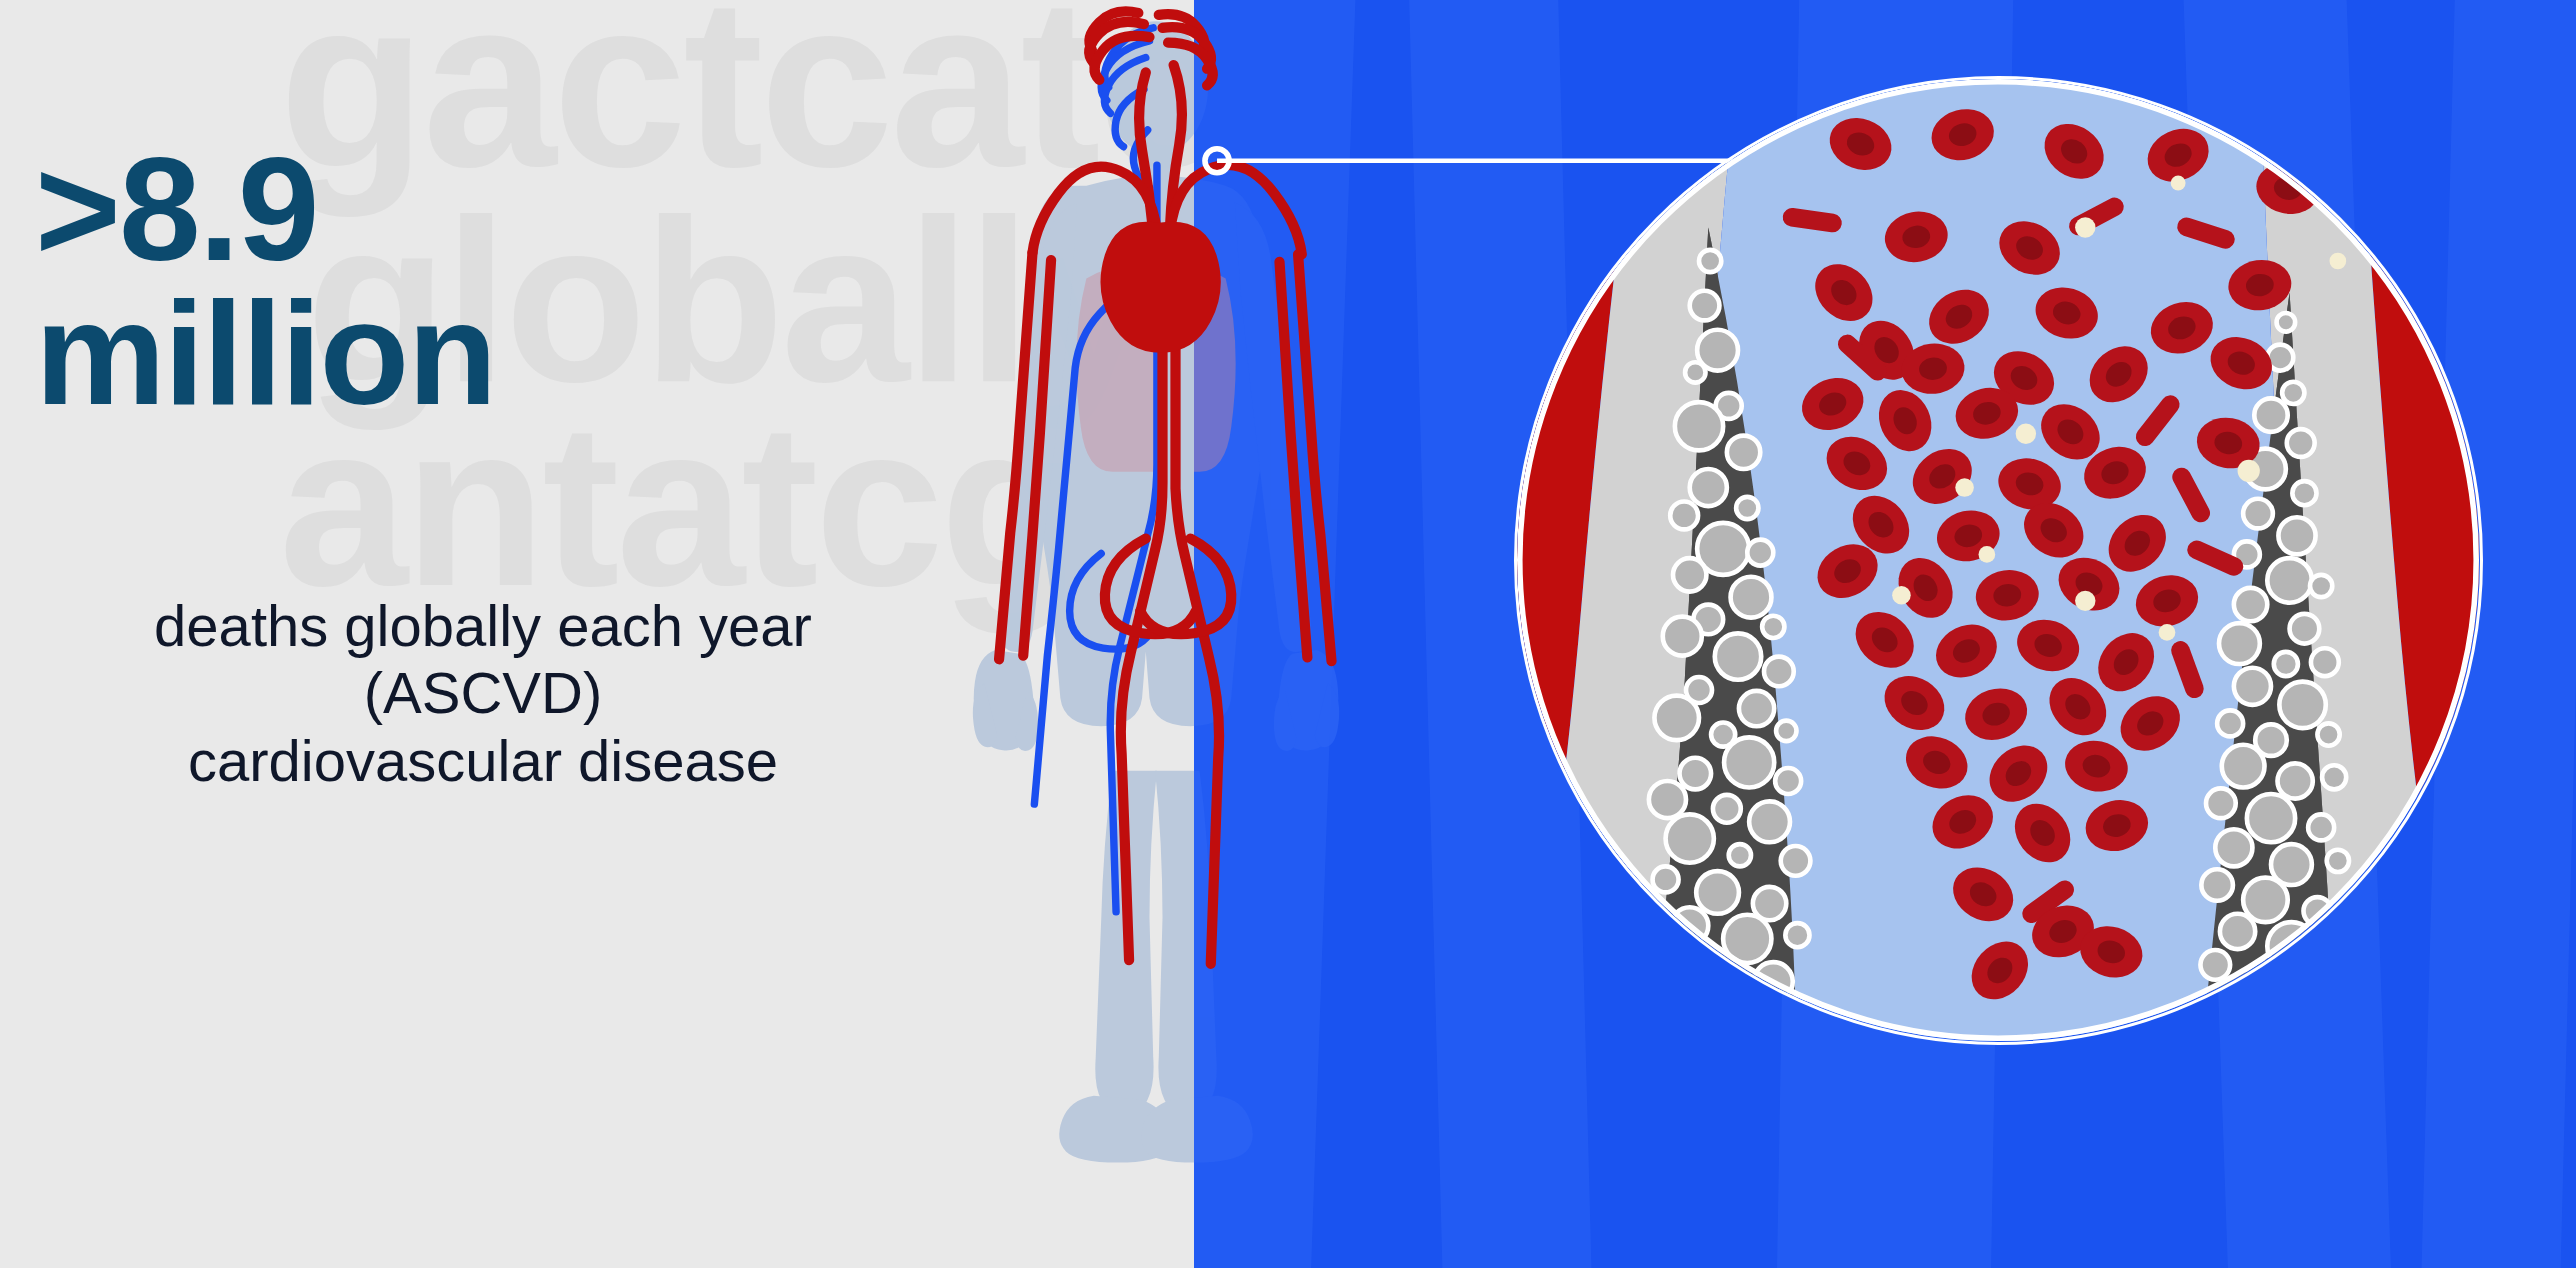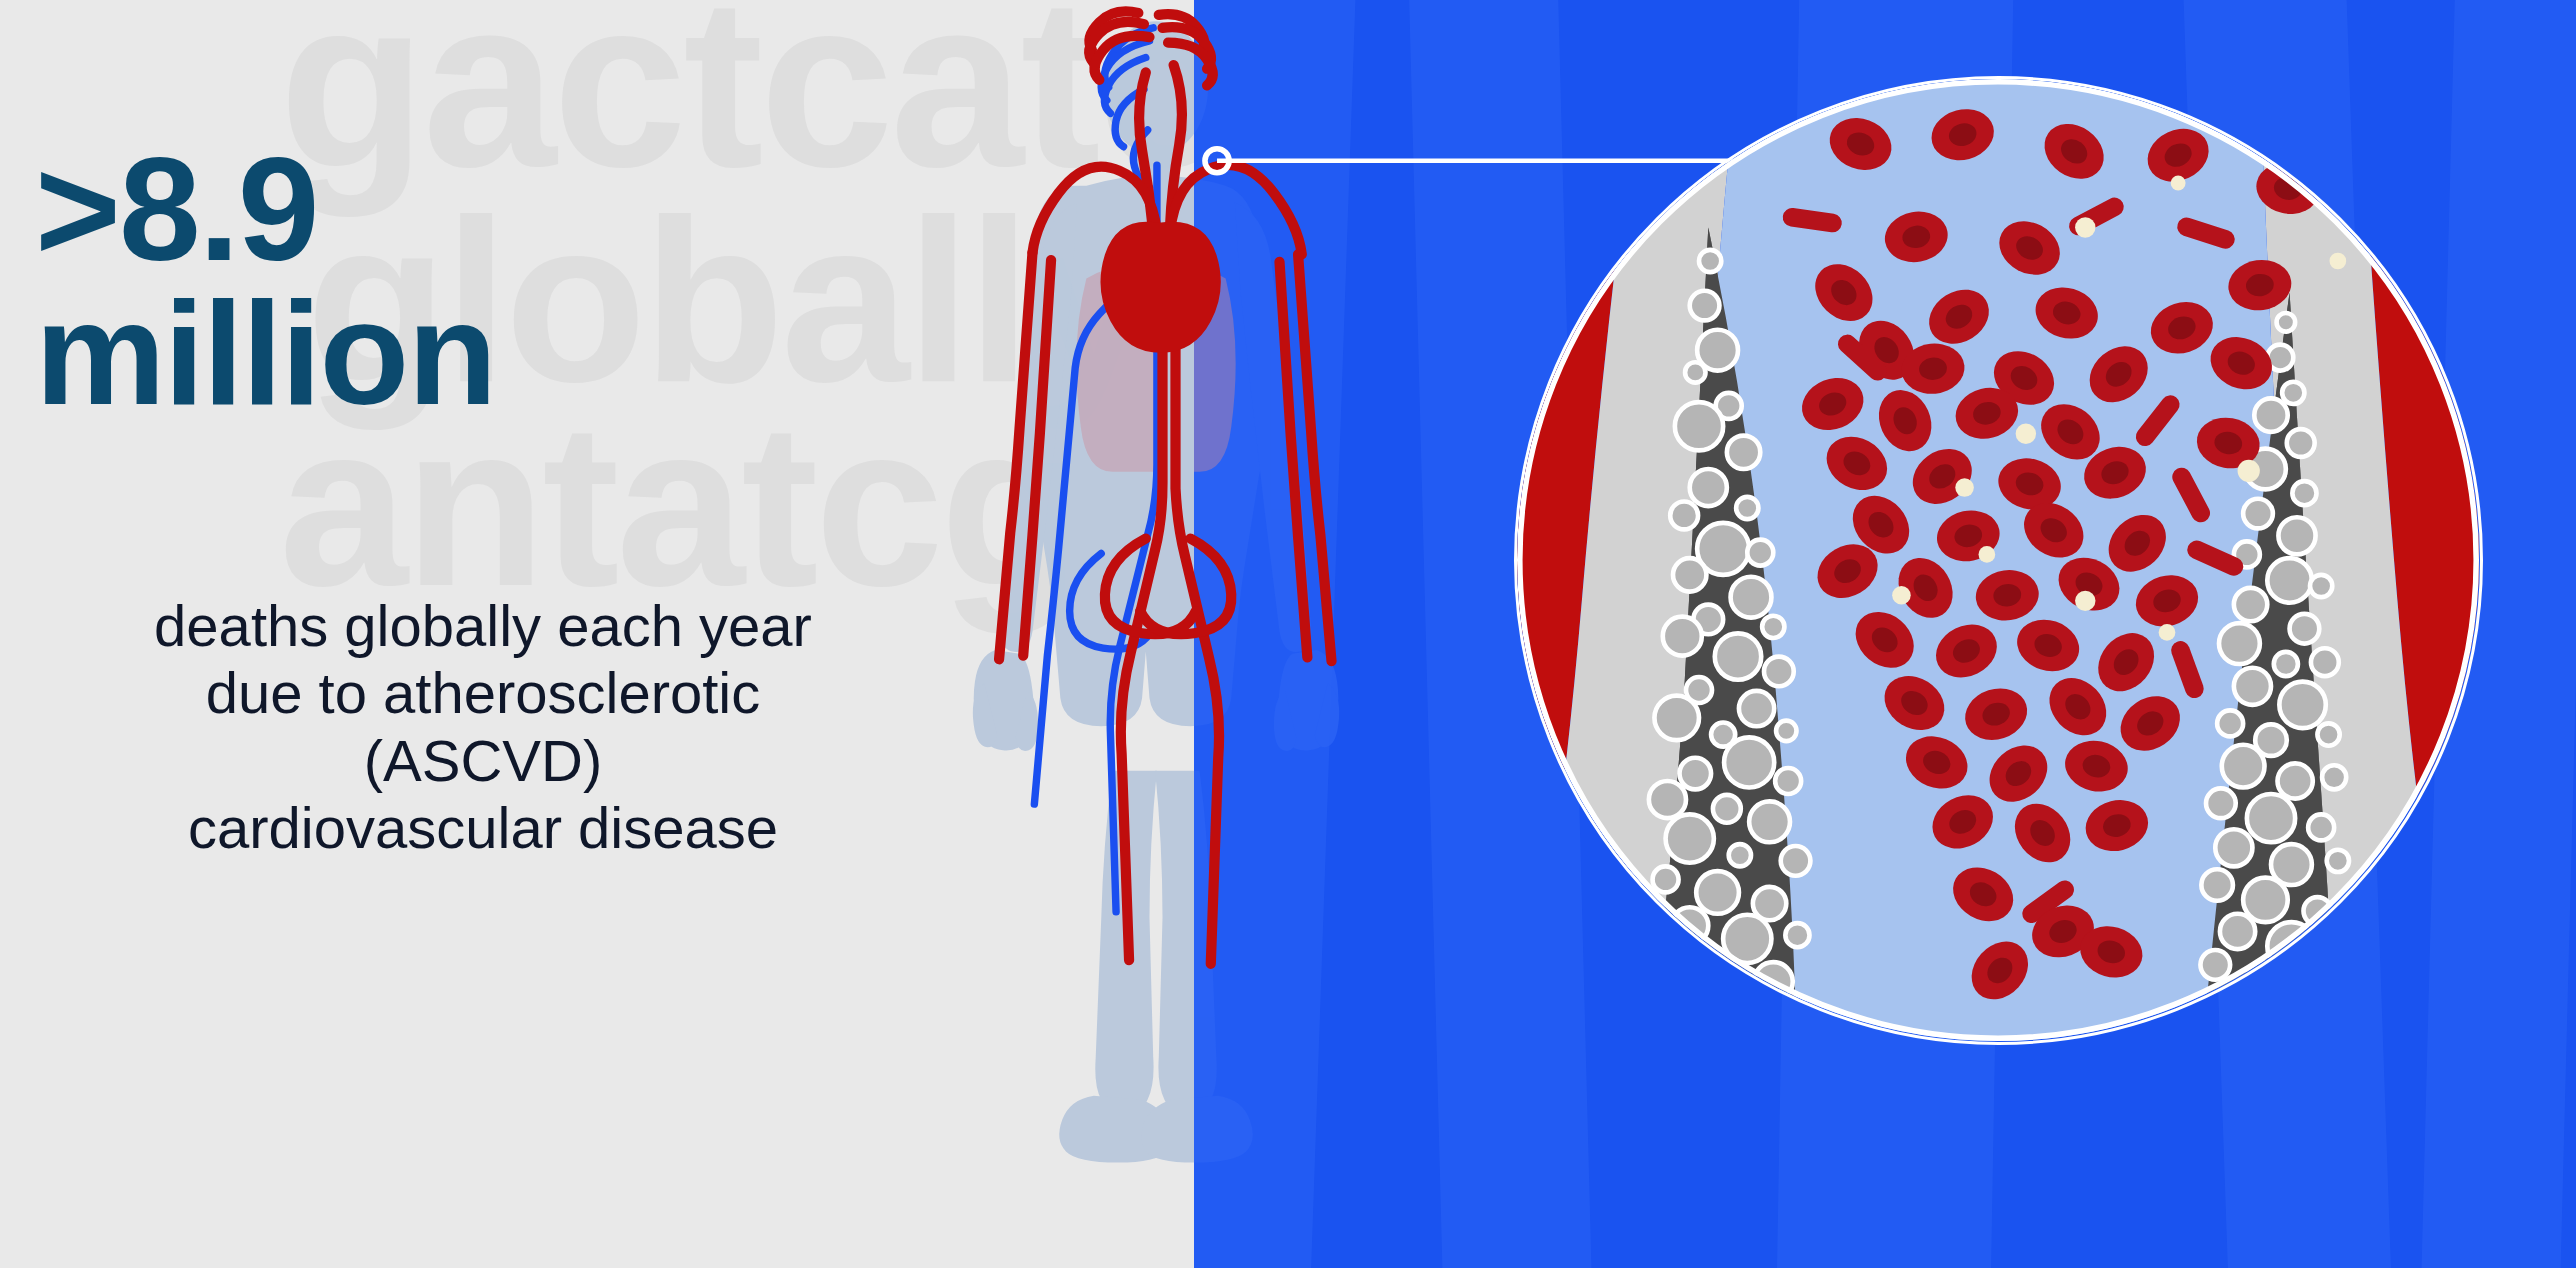--- a/index.html
+++ b/index.html
@@ -48,21 +48,20 @@
       <div class="wm-row" style="left:279px;top:371px;font-size:232px;">antatcg</div>
     </div>
 
     <div class="headline">
       <div>&gt;8.9</div>
       <div>million</div>
     </div>
 
     <div class="subtext">
       <div>deaths globally each year</div>
-      <div>due to atherosclerotic</div>
       <div>(ASCVD)</div>
       <div>cardiovascular disease</div>
     </div>
   </div>
 
   <div class="panel-right">
     <div class="stripe" style="left:-37px;width:176px;transform:skewX(-2deg);"></div>
     <div class="stripe" style="left:232px;width:149px;transform:skewX(1.5deg);"></div>
     <div class="stripe" style="left:594px;width:214px;transform:skewX(-1deg);"></div>
     <div class="stripe" style="left:1012px;width:163px;transform:skewX(2deg);"></div>

